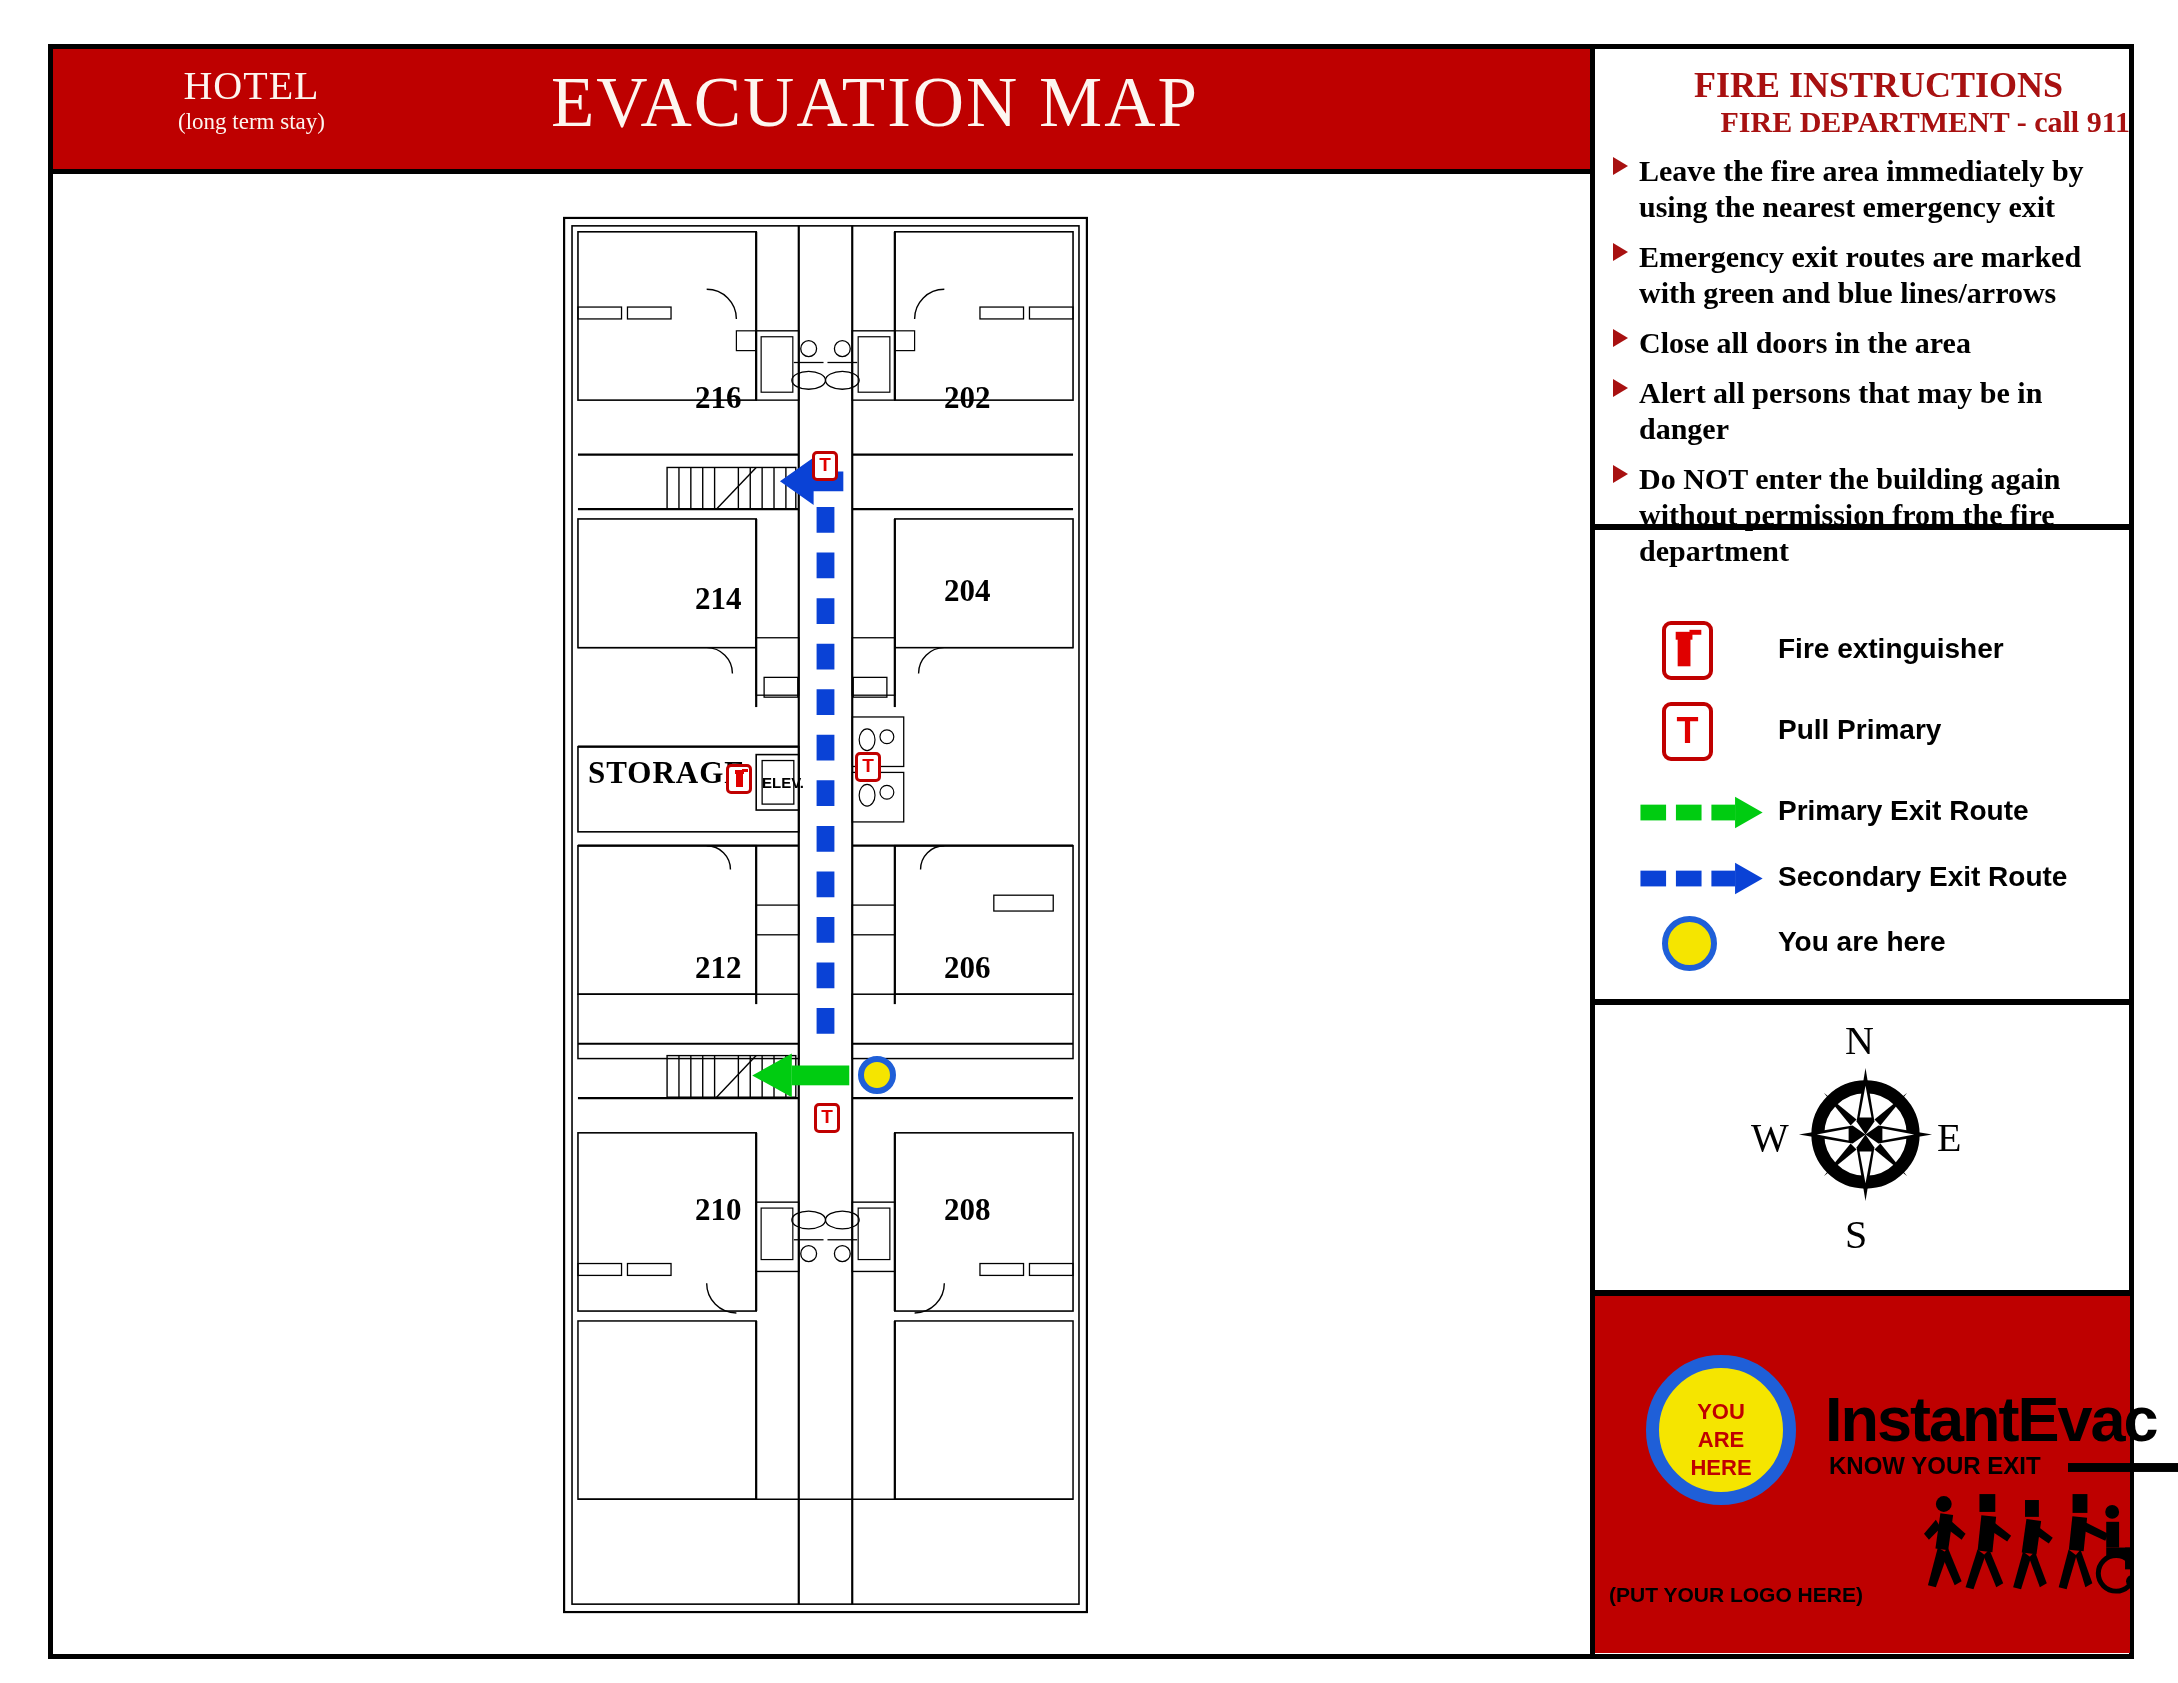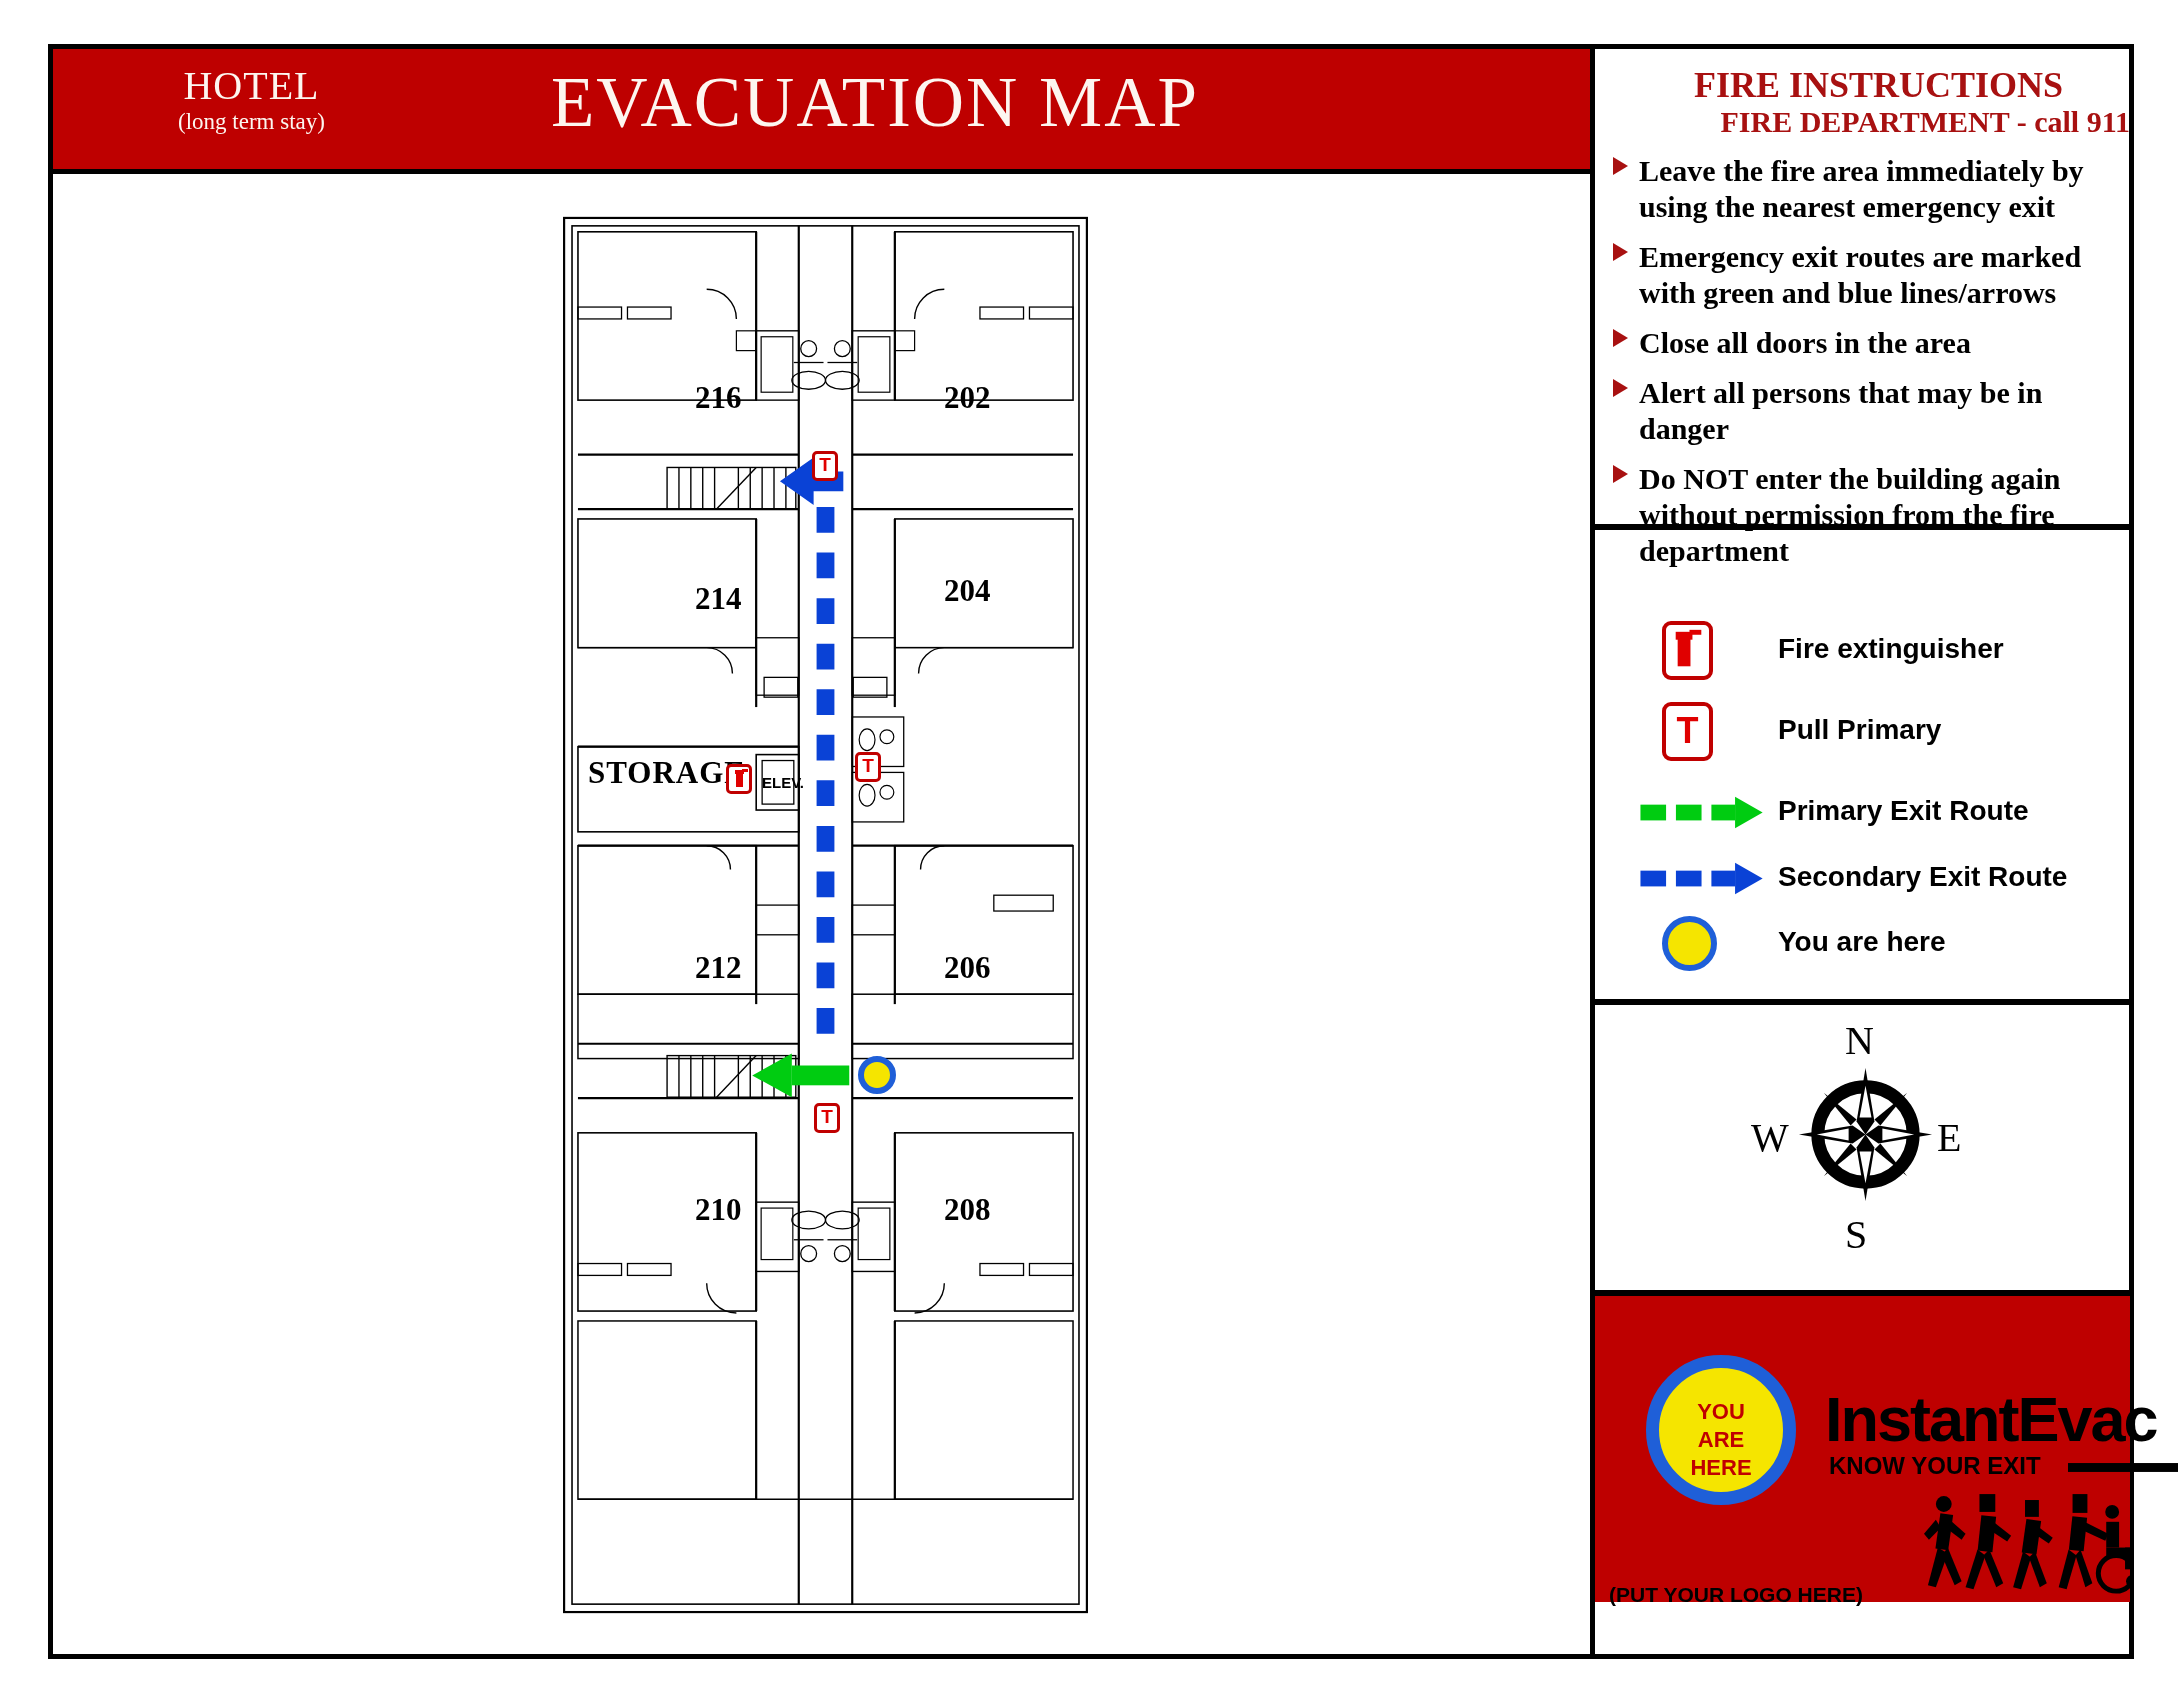--- a/index.html
+++ b/index.html
@@ -22,21 +22,21 @@
              text-align:center;color:#fdf6f0;font-size:71px;
              letter-spacing:2px;line-height:1;}
 
   
   #rail{position:absolute;left:1537px;top:0;width:540px;height:1605px;
         box-sizing:border-box;border-left:5px solid #000;}
   .rail-sec{position:absolute;left:0;width:100%;box-sizing:border-box;}
   #sec-fire{top:0;height:481px;border-bottom:6px solid #000;}
   #sec-legend{top:481px;height:475px;border-bottom:6px solid #000;}
   #sec-compass{top:956px;height:291px;border-bottom:6px solid #000;}
-  #sec-brand{top:1247px;height:306px;background:#be0000;}
+  #sec-brand{top:1247px;height:357px;background:#be0000;}
 
   
   #fire-title{color:#a81111;font-size:36px;font-weight:bold;
               text-align:center;margin-top:16px;line-height:1.12;padding-left:32px;}
   #fire-sub{color:#a81111;font-size:30px;font-weight:bold;
             text-align:right;line-height:1.12;margin-bottom:14px;}
   .bullet{position:relative;margin:0 14px 14px 14px;padding-left:30px;
           font-size:30px;line-height:1.2;font-weight:bold;color:#000;}
   .bullet .tri{position:absolute;left:4px;top:4px;width:0;height:0;
         border-left:15px solid #a81111;border-top:9px solid transparent;

